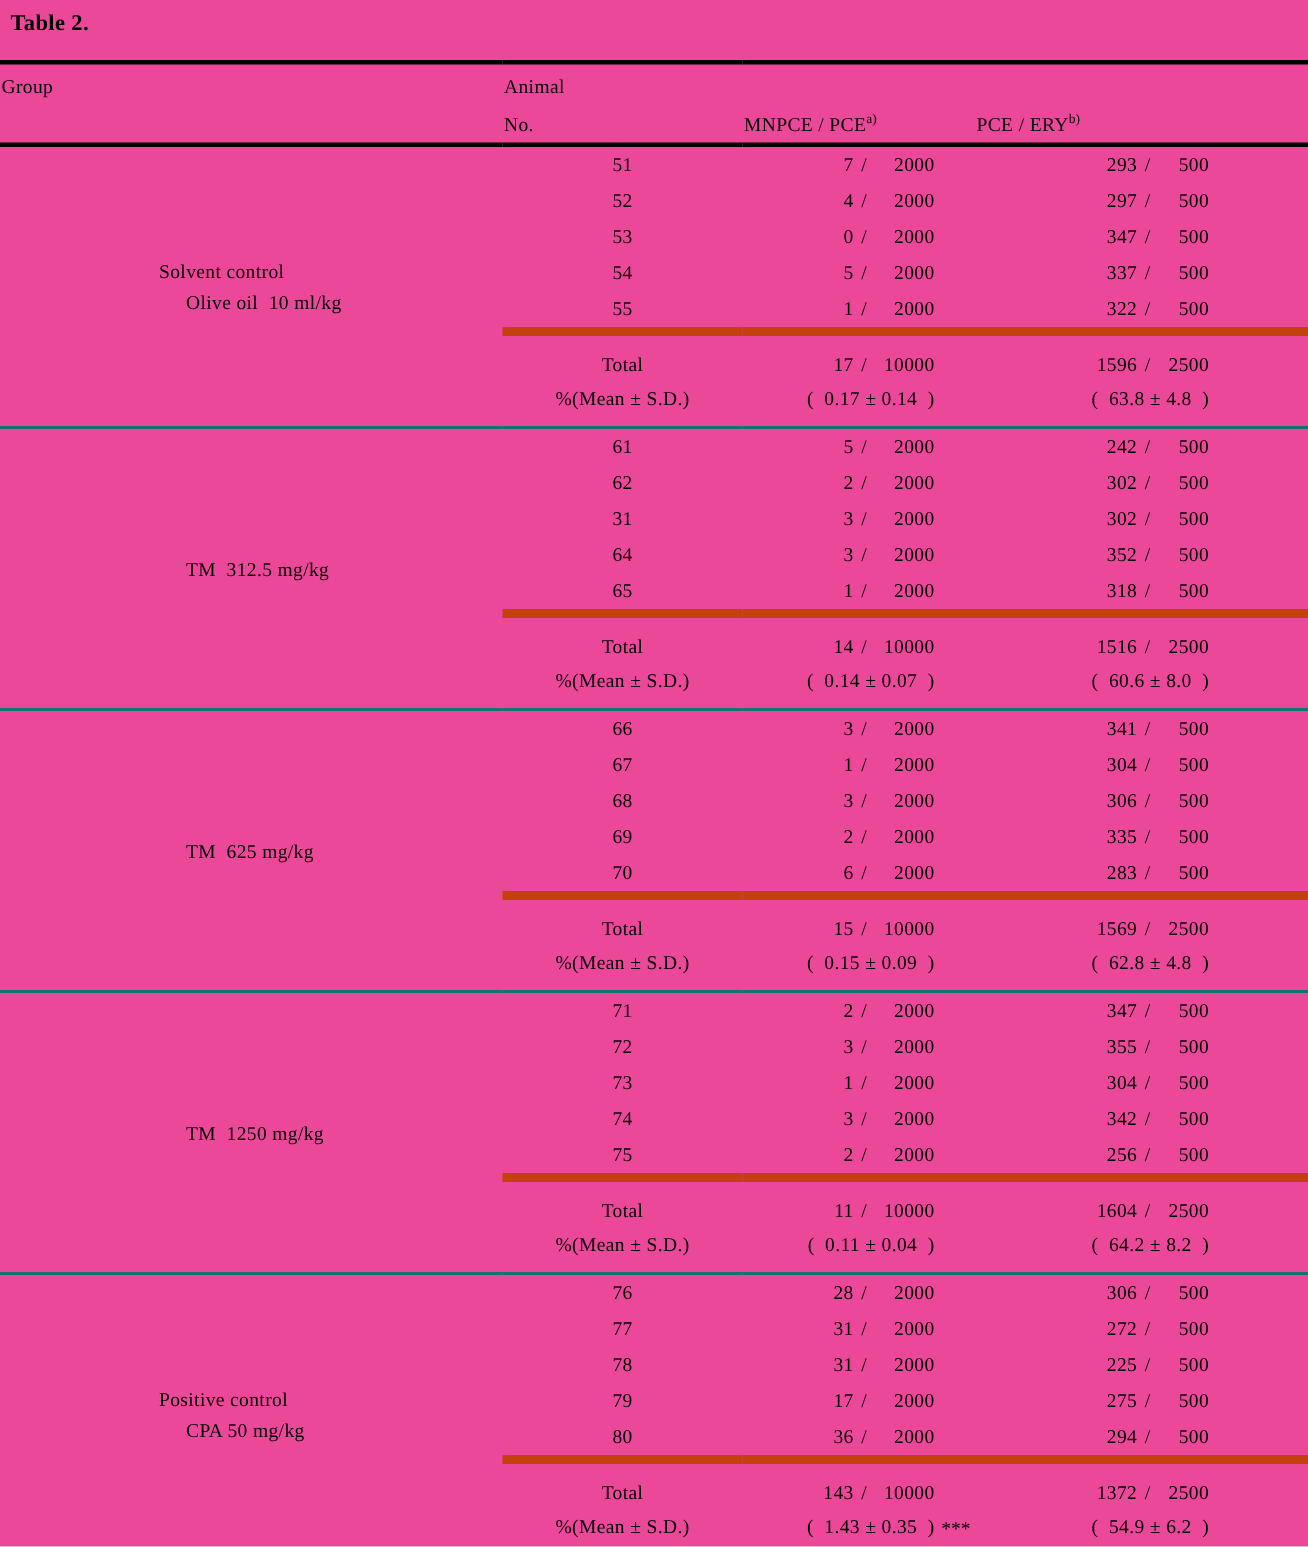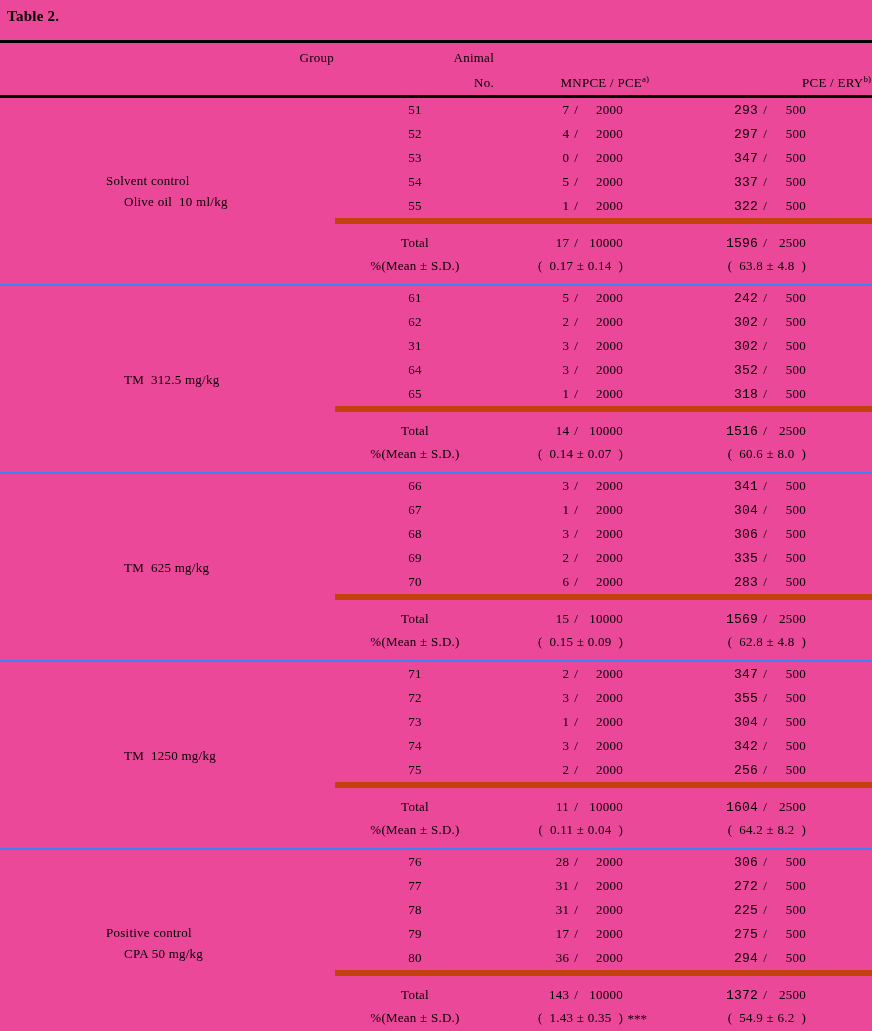--- a/index.html
+++ b/index.html
@@ -14,39 +14,39 @@
   .t-label{width:97px;flex:0 0 auto;}
   .t-text sub{font-size:10px;font-weight:bold;}
   
   table.results{
     width:872px;table-layout:fixed;border-collapse:collapse;
     margin-top:13px;
     border-top:3px solid #000;border-bottom:4px solid #000;
   }
   col.c1{width:335px;} col.c2{width:160px;} col.c3{width:155px;} col.c4{width:222px;}
   thead{border-bottom:3px solid #000;}
-  thead th{font-weight:normal;font-size:13px;text-align:right;vertical-align:middle;}
+  thead th{font-weight:normal;font-size:13px;text-align:left;vertical-align:middle;}
   tr.h1 th{height:23px;padding-top:3px;}
   tr.h2 th{height:23px;}
   thead sup{font-size:9px;letter-spacing:0;}
   tbody td{font-size:13px;vertical-align:middle;position:relative;}
   tr.row-animal td{height:22px;}
   tr.row-total td{height:21px;padding-top:8px;}
   tr.row-mean td{height:21px;padding-bottom:8px;}
   td.rule{border-top:6px solid #c2410c;}
-  td.sep{border-bottom:2px solid #3b82f6;}
+  td.sep{border-bottom:2px solid #0f766e;}
   td.group-cell{vertical-align:middle;line-height:21px;}
   .gl1{padding-left:105px;white-space:pre;}
   .gl2{padding-left:123px;white-space:pre;}
   td.c-ano{text-align:center;}
   td.c-mn{text-align:right;padding-right:27px;}
   td.c-pce{text-align:right;padding-right:66px;}
   .num {display:inline-block;width:28px;text-align:right;}
   .den {display:inline-block;width:40px;text-align:right;}
-  .num2{display:inline-block;width:34px;text-align:right;font-family:Liberation Mono, monospace;}
+  .num2{display:inline-block;width:34px;text-align:right;}
   .den2{display:inline-block;width:34px;text-align:right;}
   .sl{display:inline-block;padding:0 5px;}
   td.mean-cell{white-space:pre;}
   .star{position:absolute;right:3px;top:42%;transform:translateY(-50%);letter-spacing:0;}
   
   .footnotes{padding:9px 0 0 7px;font-size:13px;}
   .footnotes div{line-height:21px;white-space:pre-wrap;}
 </style>
 </head>
 <body>

